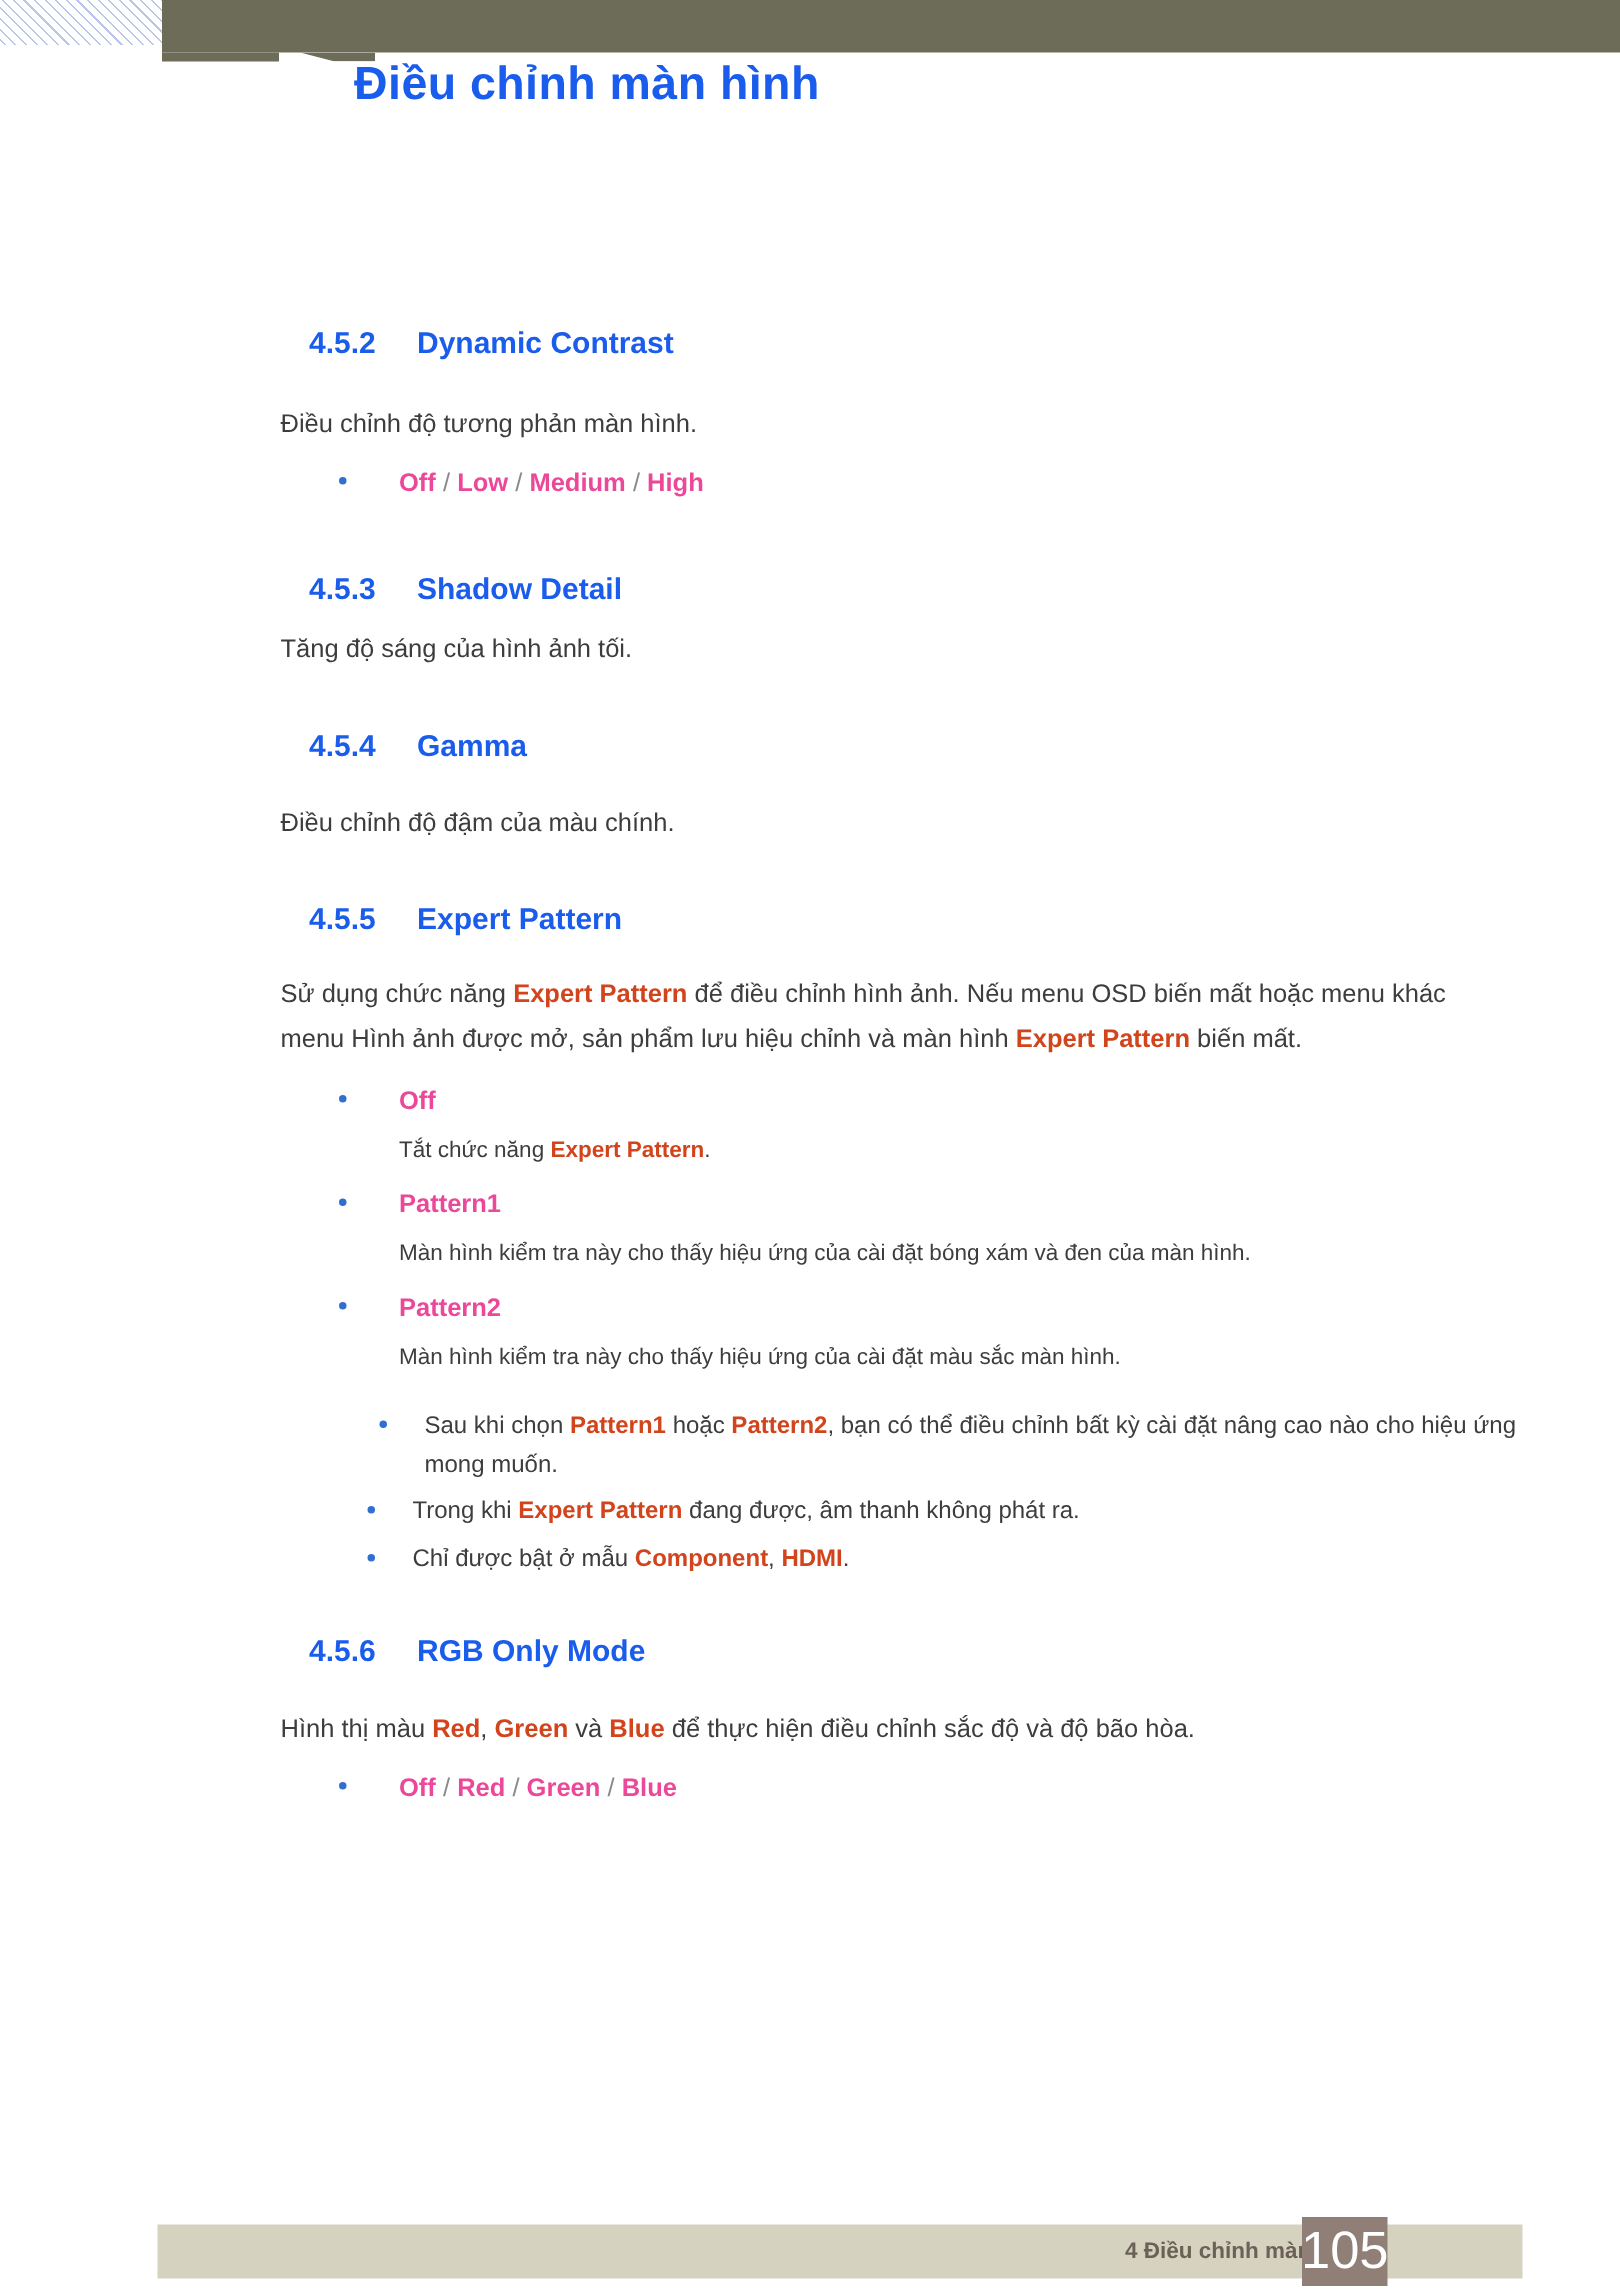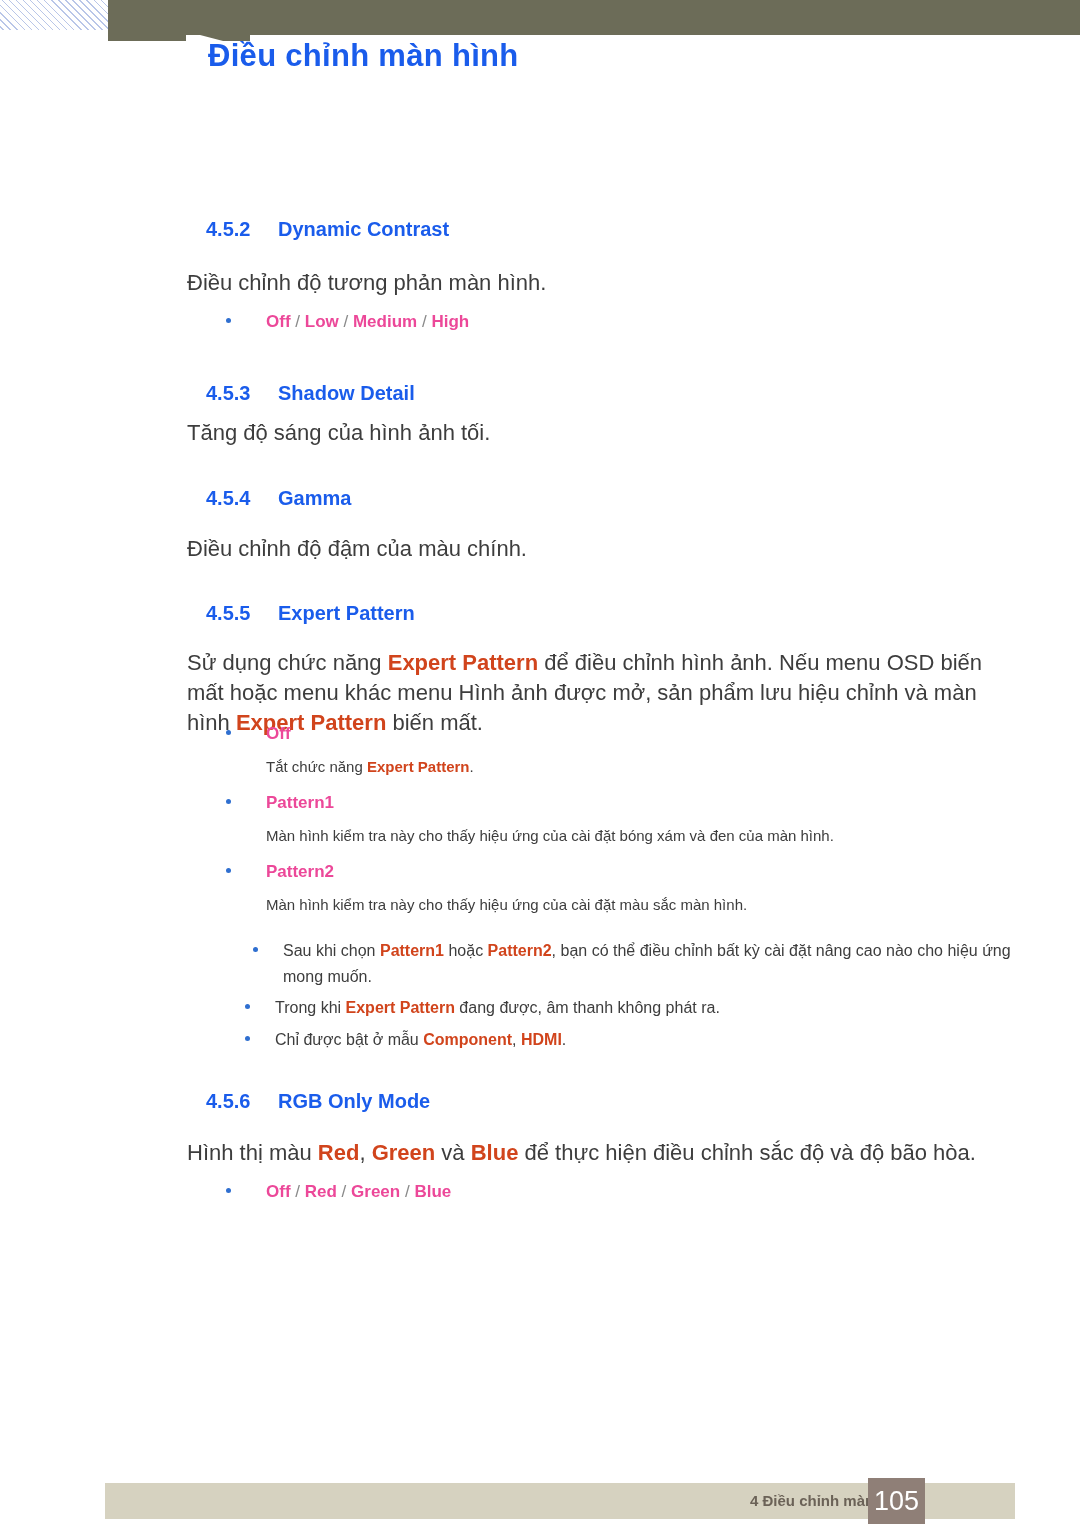--- a/index.html
+++ b/index.html
@@ -59,21 +59,21 @@
     top: 35px;
     left: 186px;
     width: 64px;
     height: 6px;
     background: #6c6c58;
     clip-path: polygon(22% 0%, 100% 0%, 100% 100%, 58% 100%);
   }
   .header-title {
     position: absolute;
     top: 38px;
-    left: 208px;
+    left: 236px;
     font-size: 31px;
     font-weight: bold;
     color: #1a5ceb;
     letter-spacing: 0.3px;
     white-space: nowrap;
   }
 
   
   .content {
     position: absolute;
@@ -90,21 +90,21 @@
     white-space: nowrap;
   }
   .section-heading .num {
     display: inline-block;
     width: 72px;
     margin-left: 20px;
   }
   .body-text {
     position: absolute;
     left: 187px;
-    font-size: 22px;
+    font-size: 17px;
     color: #3d3d3d;
     line-height: 30px;
   }
   .body-text b { color: #d1441c; font-weight: bold; }
 
   
   .bullet-row {
     position: absolute;
     font-size: 17px;
     color: #3d3d3d;
@@ -180,21 +180,21 @@
     white-space: nowrap;
   }
   .footer-page {
     position: absolute;
     left: 868px;
     top: 1478px;
     width: 57px;
     height: 46px;
     background: #8f7f77;
     color: #ffffff;
-    font-size: 27px;
+    font-size: 35px;
     font-weight: normal;
     display: flex;
     align-items: center;
     justify-content: center;
   }
 </style>
 </head>
 <body>
 
 <div class="header">

